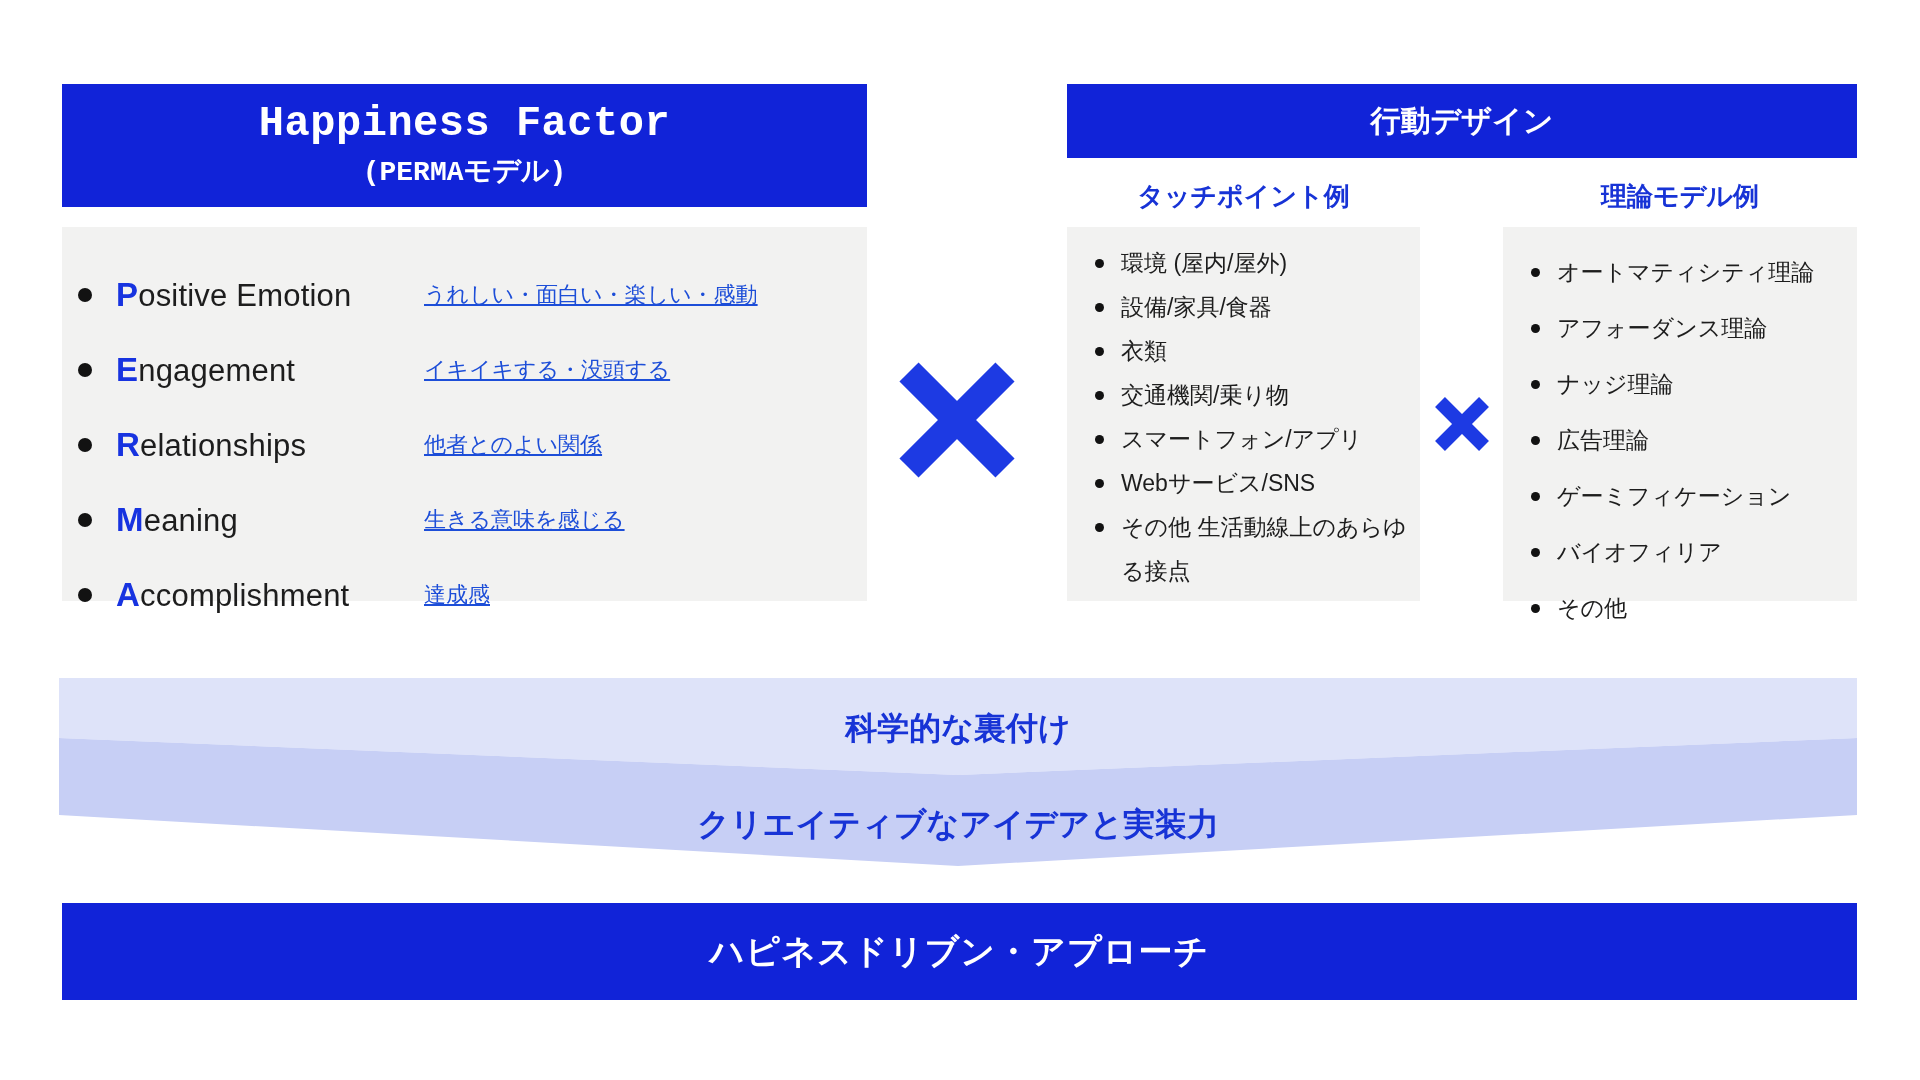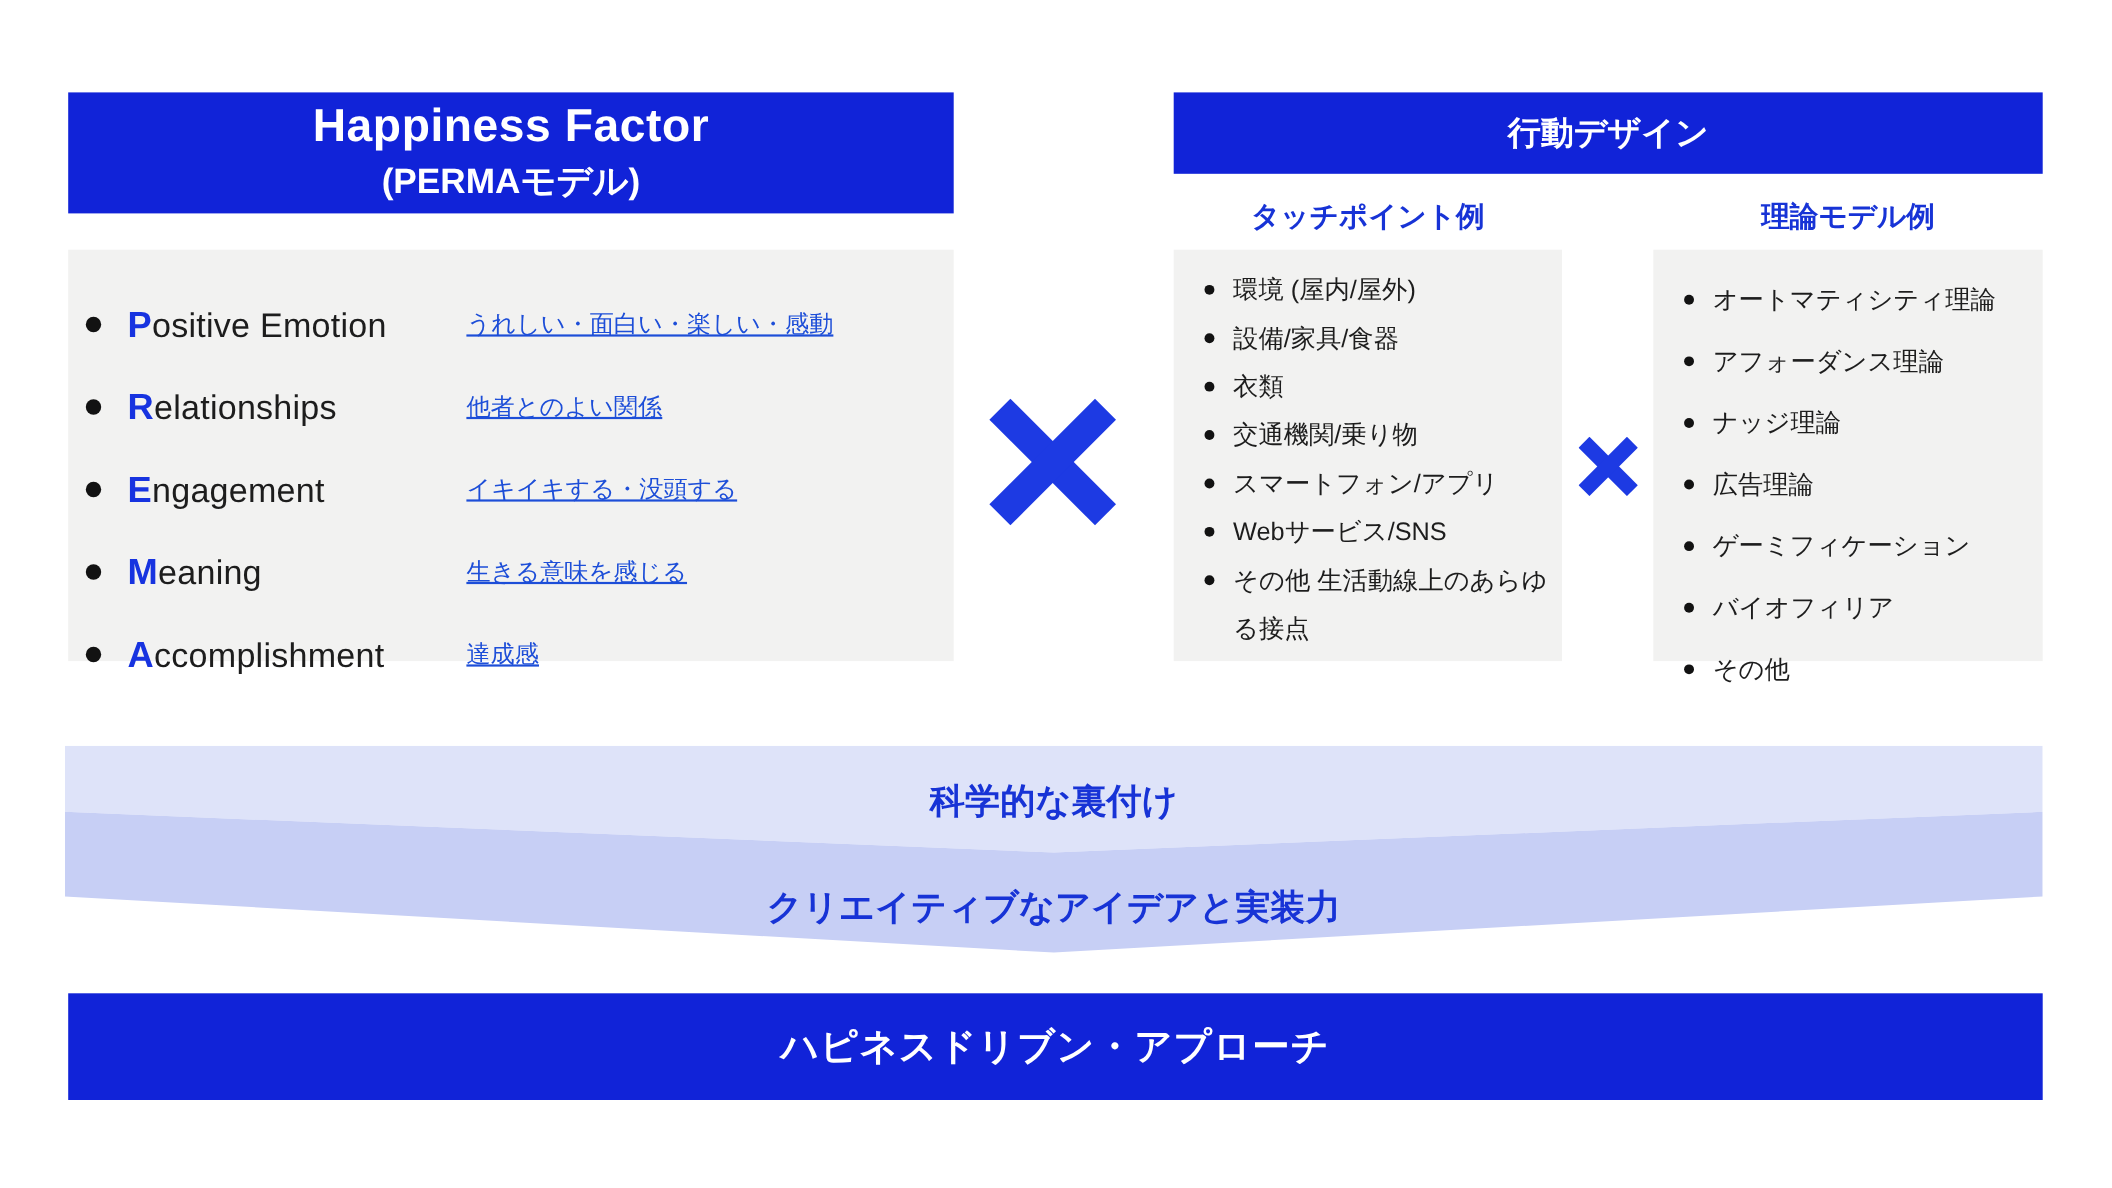--- a/index.html
+++ b/index.html
@@ -5,23 +5,23 @@
   html,body { margin:0; padding:0; background:#ffffff; }
   .stage {
     position:relative; width:1920px; height:1080px; background:#fff;
     font-family:"Liberation Sans", sans-serif; overflow:hidden;
   }
   .hdr {
     position:absolute; background:var(--brand-blue,#1123d8); color:#fff;
     display:flex; flex-direction:column; align-items:center; justify-content:center;
     text-align:center;
   }
-  #hdr-left { left:62px; top:84px; width:805px; height:110px; }
+  #hdr-left { left:62px; top:84px; width:805px; height:123px;font-family:Liberation Mono, monospace; }
   .hdr-title { font-size:42px; font-weight:700; letter-spacing:0.5px; line-height:1.1; }
-  .hdr-sub   { font-size:32px; font-weight:700; margin-top:5px; }
+  .hdr-sub   { font-size:28px; font-weight:700; margin-top:5px; }
   #hdr-right { left:1067px; top:84px; width:790px; height:74px; font-size:30px; font-weight:700; }
 
   .colhead {
     position:absolute; top:179px; font-size:26px; font-weight:700;
     color:var(--accent-blue,#1733d6); text-align:center;
   }
   #colhead-touch  { left:1067px; width:353px; }
   #colhead-theory { left:1503px; width:354px; }
 
   .panel { position:absolute; top:227px; height:374px; background:var(--panel-gray,#f2f2f1); box-sizing:border-box; }
@@ -85,27 +85,27 @@
   <div class="colhead" id="colhead-theory">理論モデル例</div>
 
   <div class="panel" id="panel-perma">
     <div class="prow">
       <span class="pbullet"></span>
       <span class="term"><span class="init">P</span><span>ositive Emotion</span></span>
       <span class="pdesc">うれしい・面白い・楽しい・感動</span>
     </div>
     <div class="prow">
       <span class="pbullet"></span>
+      <span class="term"><span class="init">E</span><span>ngagement</span></span>
+      <span class="pdesc">イキイキする・没頭する</span>
+    </div>
+    <div class="prow">
+      <span class="pbullet"></span>
       <span class="term"><span class="init">R</span><span>elationships</span></span>
       <span class="pdesc">他者とのよい関係</span>
-    </div>
-    <div class="prow">
-      <span class="pbullet"></span>
-      <span class="term"><span class="init">E</span><span>ngagement</span></span>
-      <span class="pdesc">イキイキする・没頭する</span>
     </div>
     <div class="prow">
       <span class="pbullet"></span>
       <span class="term"><span class="init">M</span><span>eaning</span></span>
       <span class="pdesc">生きる意味を感じる</span>
     </div>
     <div class="prow">
       <span class="pbullet"></span>
       <span class="term"><span class="init">A</span><span>ccomplishment</span></span>
       <span class="pdesc">達成感</span>

